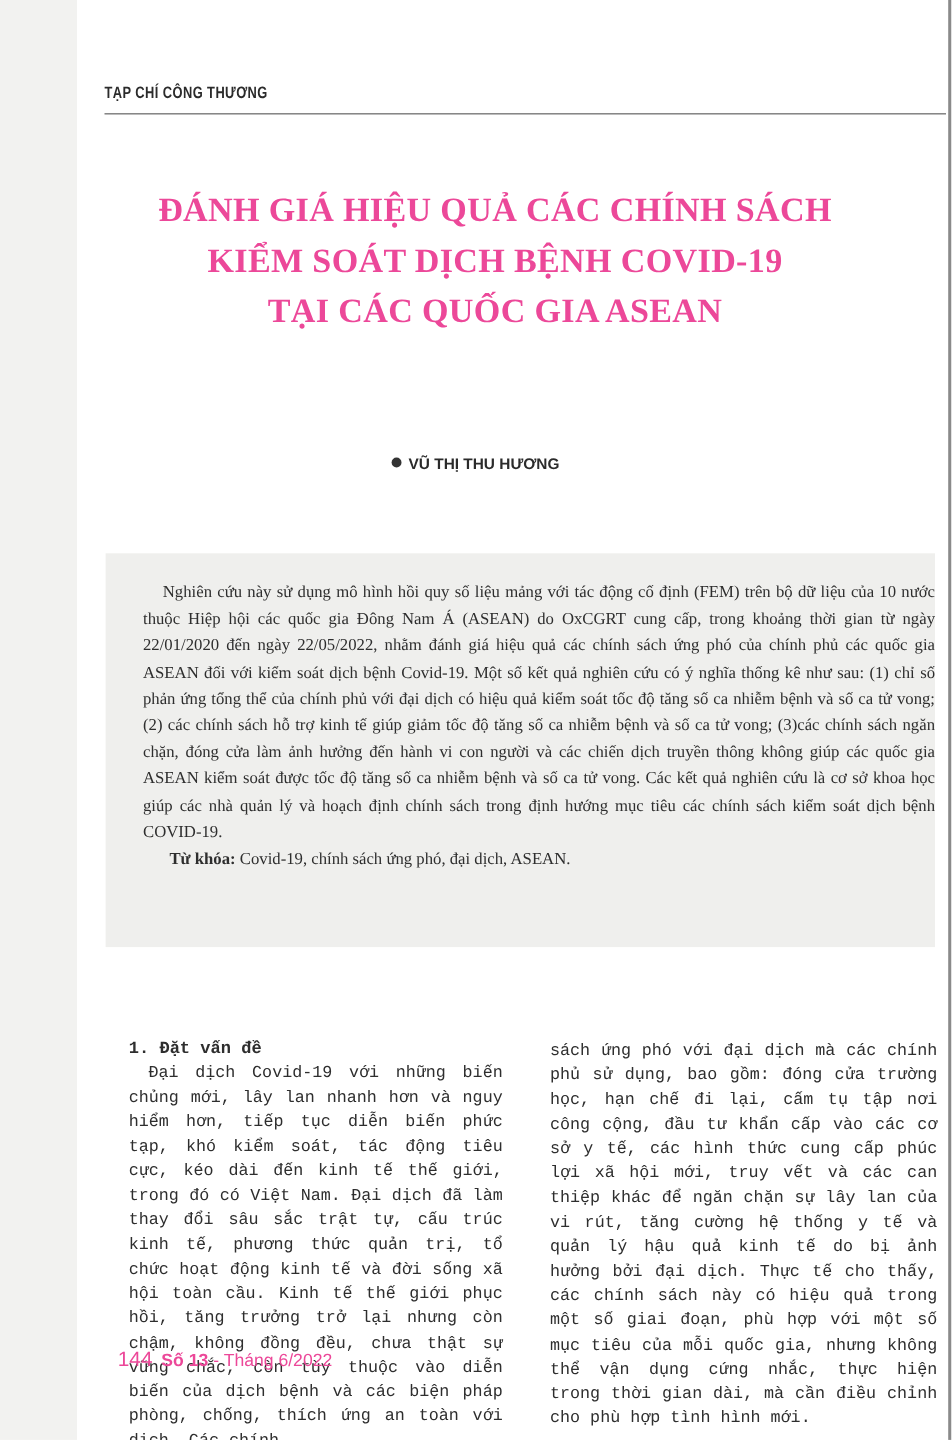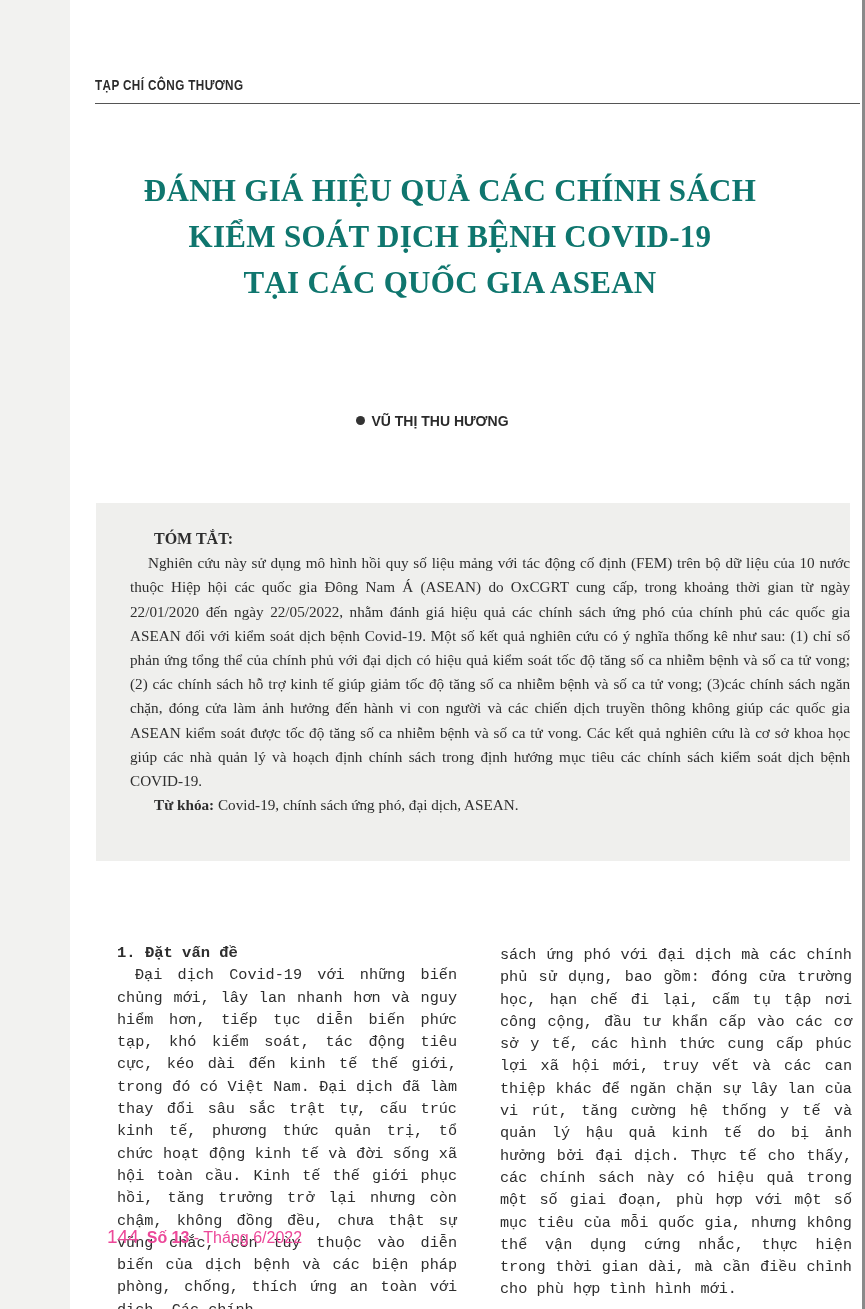--- a/index.html
+++ b/index.html
@@ -26,21 +26,21 @@
   }
   .header-rule {
     position: absolute; left: 95px; top: 103px; width: 765px; height: 1px;
     background: #555;
   }
   .title {
     position: absolute; left: 100px; top: 168px; width: 700px;
     text-align: center;
     font-family: "Liberation Serif", "DejaVu Serif", serif;
     font-weight: bold; font-size: 31px; line-height: 46px;
-    color: #0f766e;
+    color: #ec4899;
     letter-spacing: 0.3px;
   }
   .title div { white-space: nowrap; }
   .author {
     position: absolute; left: 0; width: 865px; top: 413px;
     text-align: center;
     font-family: "Liberation Sans", "DejaVu Sans", sans-serif;
     font-weight: bold; font-size: 14px; color: #2b2b2b;
   }
   .author .dot {
@@ -93,21 +93,20 @@
   <div>KIỂM SOÁT DỊCH BỆNH COVID-19</div>
   <div>TẠI CÁC QUỐC GIA ASEAN</div>
 </div>
 
 <div class="author">
   <span class="dot"></span><span>VŨ THỊ THU HƯƠNG</span>
 </div>
 
 <div class="abstract-box"></div>
 <div class="abstract-inner">
-  <div class="abstract-heading">TÓM TẮT:</div>
   <p class="abstract-para">Nghiên cứu này sử dụng mô hình hồi quy số liệu mảng với tác động cố định (FEM) trên bộ dữ liệu của 10 nước thuộc Hiệp hội các quốc gia Đông Nam Á (ASEAN) do OxCGRT cung cấp, trong khoảng thời gian từ ngày 22/01/2020 đến ngày 22/05/2022, nhằm đánh giá hiệu quả các chính sách ứng phó của chính phủ các quốc gia ASEAN đối với kiểm soát dịch bệnh Covid-19. Một số kết quả nghiên cứu có ý nghĩa thống kê như sau: (1) chỉ số phản ứng tổng thể của chính phủ với đại dịch có hiệu quả kiểm soát tốc độ tăng số ca nhiễm bệnh và số ca tử vong; (2) các chính sách hỗ trợ kinh tế giúp giảm tốc độ tăng số ca nhiễm bệnh và số ca tử vong; (3)các chính sách ngăn chặn, đóng cửa làm ảnh hưởng đến hành vi con người và các chiến dịch truyền thông không giúp các quốc gia ASEAN kiểm soát được tốc độ tăng số ca nhiễm bệnh và số ca tử vong. Các kết quả nghiên cứu là cơ sở khoa học giúp các nhà quản lý và hoạch định chính sách trong định hướng mục tiêu các chính sách kiểm soát dịch bệnh COVID-19.</p>
   <div class="keywords"><b>Từ khóa:</b><span> Covid-19, chính sách ứng phó, đại dịch, ASEAN.</span></div>
 </div>
 
 <div class="col col-left">
   <p class="section-heading">1. Đặt vấn đề</p>
   <p class="body">Đại dịch Covid-19 với những biến chủng mới, lây lan nhanh hơn và nguy hiểm hơn, tiếp tục diễn biến phức tạp, khó kiểm soát, tác động tiêu cực, kéo dài đến kinh tế thế giới, trong đó có Việt Nam. Đại dịch đã làm thay đổi sâu sắc trật tự, cấu trúc kinh tế, phương thức quản trị, tổ chức hoạt động kinh tế và đời sống xã hội toàn cầu. Kinh tế thế giới phục hồi, tăng trưởng trở lại nhưng còn chậm, không đồng đều, chưa thật sự vững chắc, còn tùy thuộc vào diễn biến của dịch bệnh và các biện pháp phòng, chống, thích ứng an toàn với dịch. Các chính</p>
 </div>
 
 <div class="col col-right">

